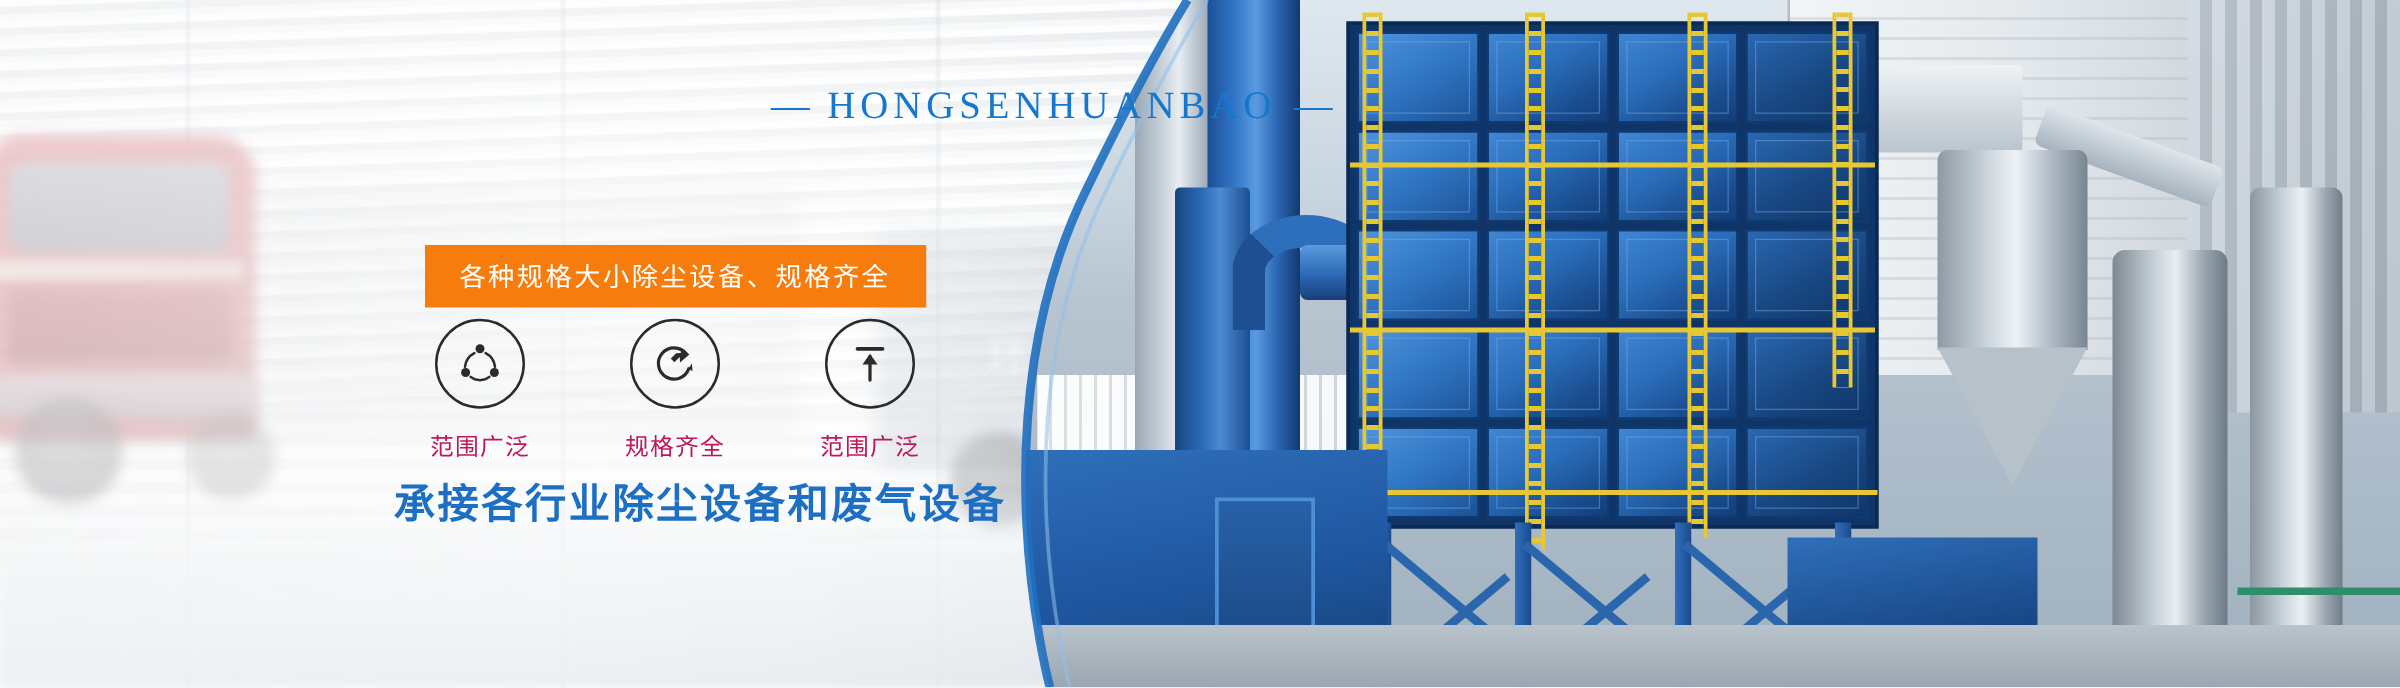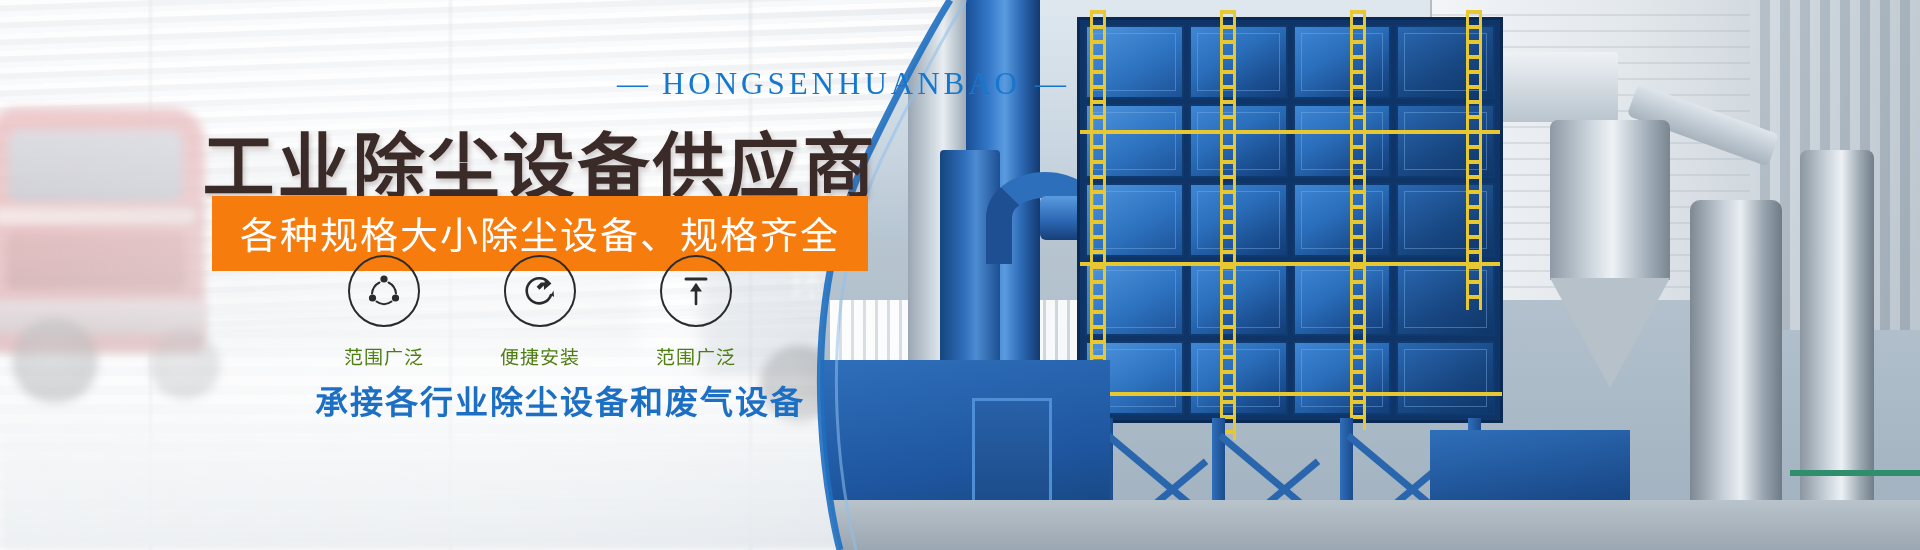--- a/index.html
+++ b/index.html
@@ -406,21 +406,21 @@
   }
 
   .sub-banner-wrap {
     position:absolute; left:0; top:196px; width:1080px;
     text-align:center;
   }
   .sub-banner {
     display:inline-block;
     background:#f57c0d;
     color:#ffffff;
-    font-size:38px;
+    font-size:21px;
     letter-spacing:2px;
     padding:9px 28px 11px 28px;
     white-space:nowrap;
     font-family:"DejaVu Sans","Liberation Sans",sans-serif;
   }
 
   .features {
     position:absolute; left:0; top:255px; width:1080px;
     display:flex; justify-content:center; gap:68px;
   }
@@ -428,21 +428,21 @@
   .feature-circle {
     width:72px; height:72px; margin:0 auto;
     border:2.5px solid #2b2b2b;
     border-radius:50%;
     display:flex; align-items:center; justify-content:center;
     background:transparent;
   }
   .feature-label {
     margin-top:15px;
     font-size:19px;
-    color:#4d7c0f;
+    color:#be185d;
     letter-spacing:1px;
     white-space:nowrap;
     font-family:"DejaVu Sans","Liberation Sans",sans-serif;
   }
 
   .tagline {
     position:absolute; left:0; top:376px; width:1080px;
     text-align:center;
     font-size:33px;
     font-weight:bold;
@@ -560,21 +560,20 @@
     <path d="M 160 0 C 138 36 110 88 80 150 C -10 330 50 550 50 550" fill="none" stroke="#1f6fc0" stroke-width="7" opacity="0.9"></path>
     <path d="M 176 0 C 154 36 126 88 96 150 C 6 330 66 550 66 550" fill="none" stroke="#8fc0ea" stroke-width="3" opacity="0.55"></path>
   </svg>
 
   <div class="content">
 
     <div class="eyebrow">
       <span class="dash">—</span><span>HONGSENHUANBAO</span><span class="dash">—</span>
     </div>
 
-    <h1 class="headline">工业除尘设备供应商</h1>
 
     <div class="sub-banner-wrap">
       <div class="sub-banner">各种规格大小除尘设备、规格齐全</div>
     </div>
 
     <div class="features">
 
       <div class="feature">
         <div class="feature-circle">
           <svg width="40" height="40" viewBox="0 0 40 40">
@@ -591,21 +590,21 @@
 
 
       <div class="feature">
         <div class="feature-circle">
           <svg width="40" height="40" viewBox="0 0 40 40">
             <path d="M 29 12 A 12.5 12.5 0 1 0 31 24" fill="none" stroke="#2b2b2b" stroke-width="2.6" stroke-linecap="round"></path>
             <path d="M 24.5 7 L 31.5 12.5 L 24 19 L 23.8 14.5 L 19.5 18.8 L 16.6 15.8 L 21 11.6 L 24.7 11.4 Z" fill="#2b2b2b"></path>
             <path d="M 31 24 L 33.5 19.5 L 34 26 Z" fill="#2b2b2b"></path>
           </svg>
         </div>
-        <div class="feature-label">便捷安装</div>
+        <div class="feature-label">规格齐全</div>
       </div>
 
       <div class="feature">
         <div class="feature-circle">
           <svg width="38" height="38" viewBox="0 0 38 38">
             <line x1="9" y1="7" x2="29" y2="7" stroke="#2b2b2b" stroke-width="3" stroke-linecap="round"></line>
             <line x1="19" y1="32" x2="19" y2="13" stroke="#2b2b2b" stroke-width="2.6" stroke-linecap="round"></line>
             <path d="M 19 11 L 25 19.5 L 13 19.5 Z" fill="#2b2b2b"></path>
           </svg>
         </div>

